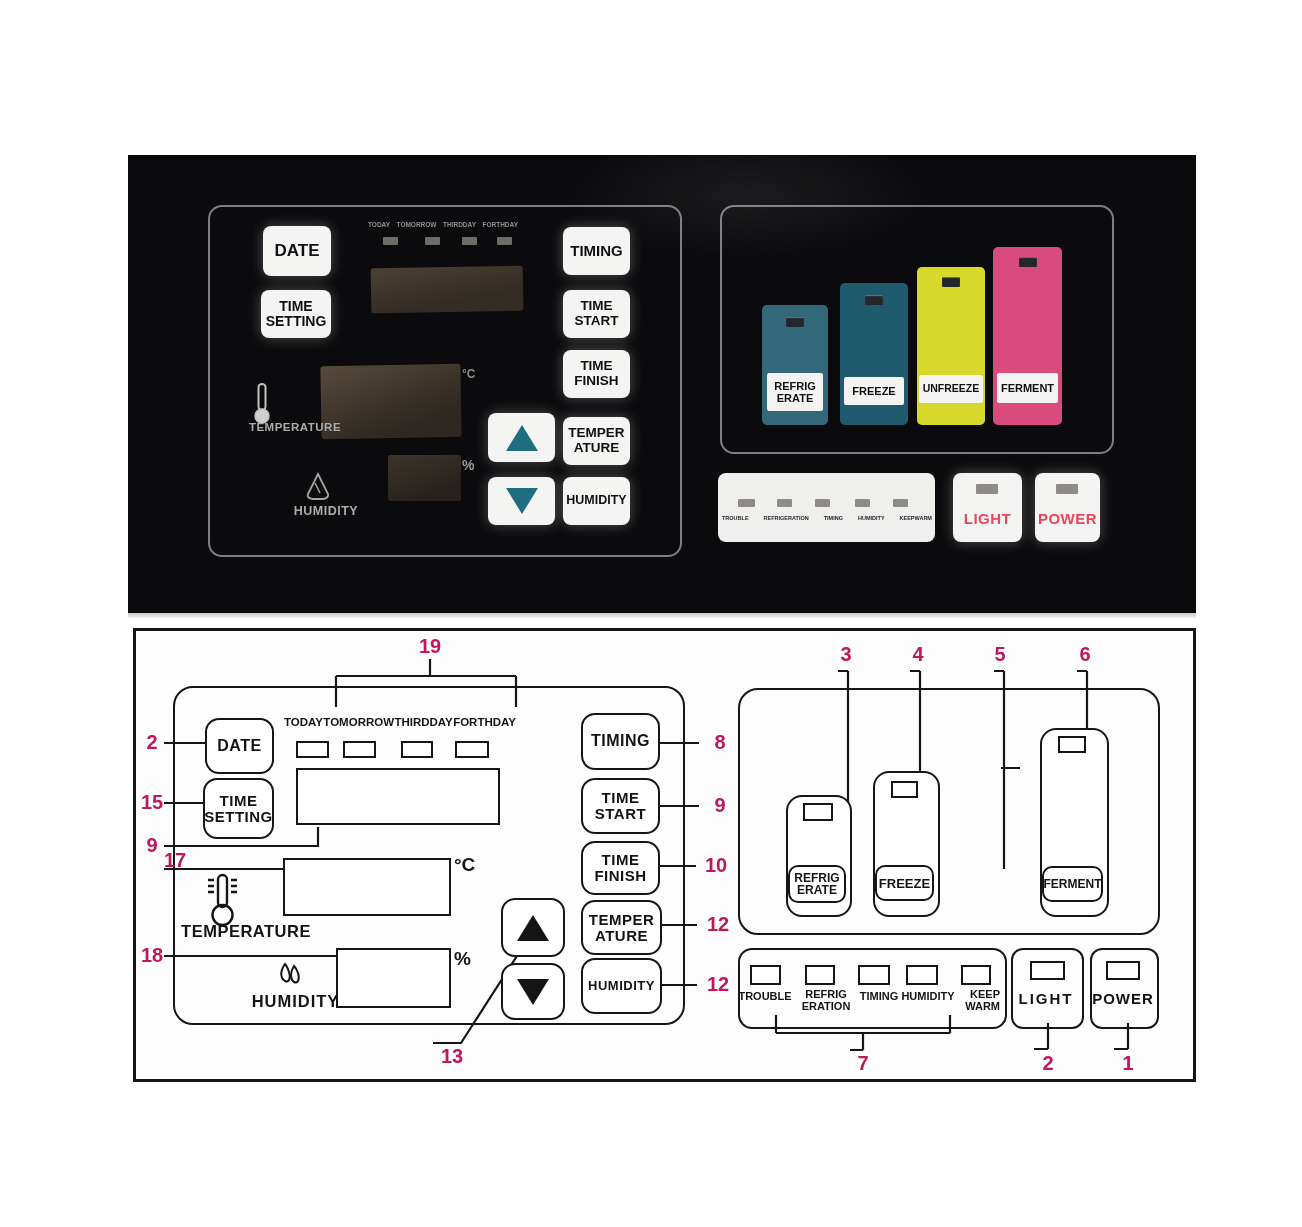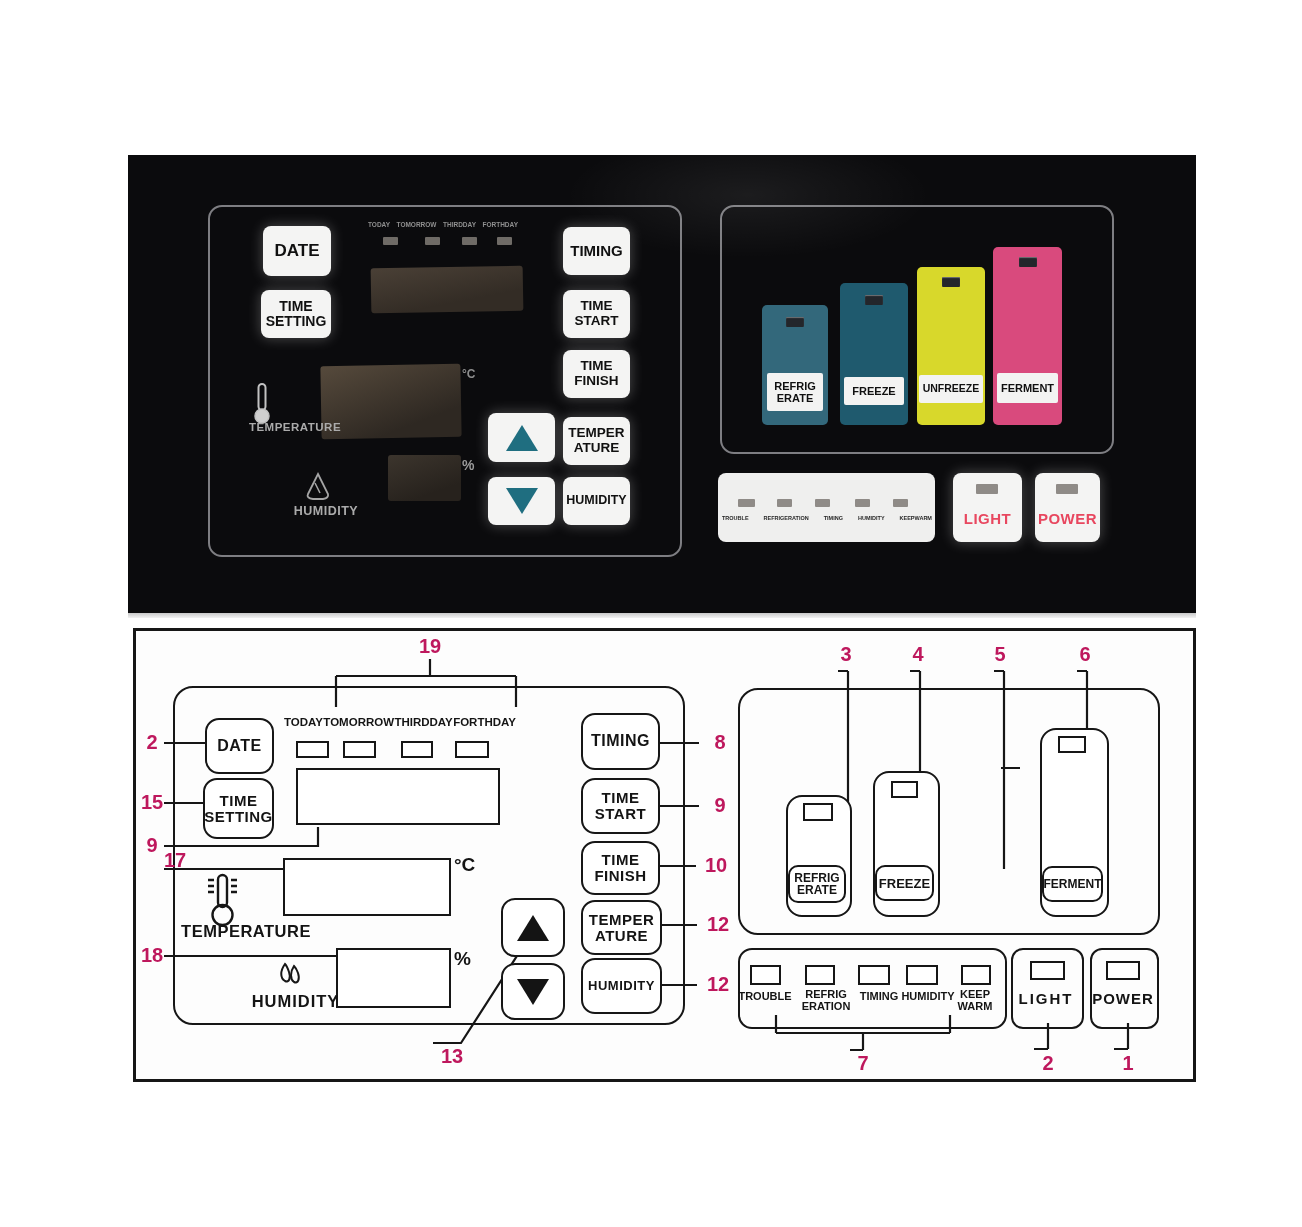--- a/index.html
+++ b/index.html
@@ -292,21 +292,21 @@
 
     <div class="dr" style="left:614px;top:334px;width:31px;height:20px;"></div>
     <div class="dr" style="left:669px;top:334px;width:30px;height:20px;"></div>
     <div class="dr" style="left:722px;top:334px;width:32px;height:20px;"></div>
     <div class="dr" style="left:770px;top:334px;width:32px;height:20px;"></div>
     <div class="dr" style="left:825px;top:334px;width:30px;height:20px;"></div>
     <div class="dt" style="left:596px;top:360px;width:66px;font-size:11px;">TROUBLE</div>
     <div class="dt" style="left:655px;top:358px;width:70px;font-size:11px;">REFRIG ERATION</div>
     <div class="dt" style="left:715px;top:360px;width:56px;font-size:11px;">TIMING</div>
     <div class="dt" style="left:760px;top:360px;width:64px;font-size:11px;">HUMIDITY</div>
-    <div class="dt" style="left:814px;top:358px;width:50px;font-size:11px;">KEEP WARM</div>
+    <div class="dt" style="left:814px;top:358px;width:50px;font-size:11px;text-align:right;">KEEP WARM</div>
 
     <div class="dpanel" style="left:875px;top:317px;width:69px;height:77px;border-radius:12px;">
       <div class="dr" style="left:17px;top:11px;width:35px;height:19px;"></div>
       <div class="dt" style="left:1px;top:41px;width:64px;font-size:15px;letter-spacing:2px;">LIGHT</div>
     </div>
     <div class="dpanel" style="left:954px;top:317px;width:65px;height:77px;border-radius:12px;">
       <div class="dr" style="left:14px;top:11px;width:34px;height:19px;"></div>
       <div class="dt" style="left:0px;top:41px;width:62px;font-size:15px;letter-spacing:1px;">POWER</div>
     </div>
 

